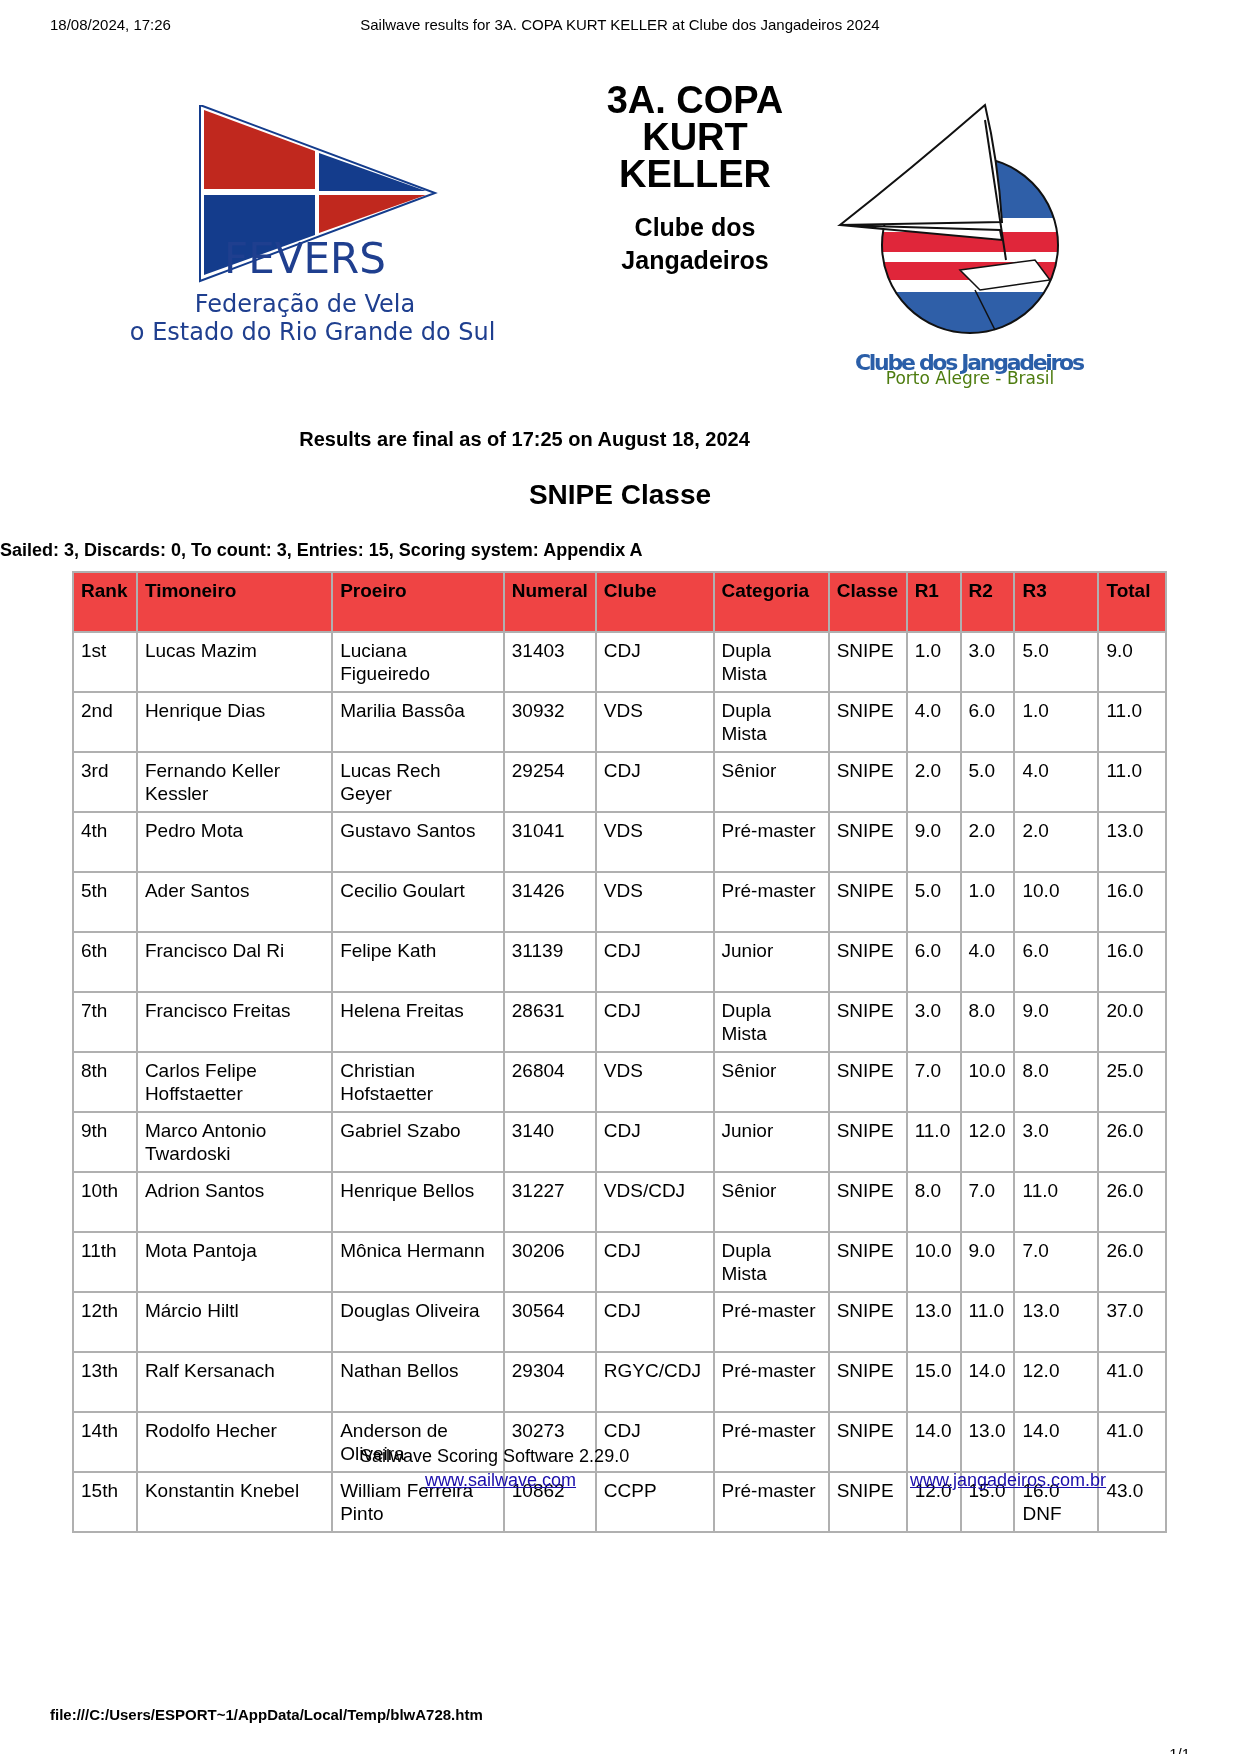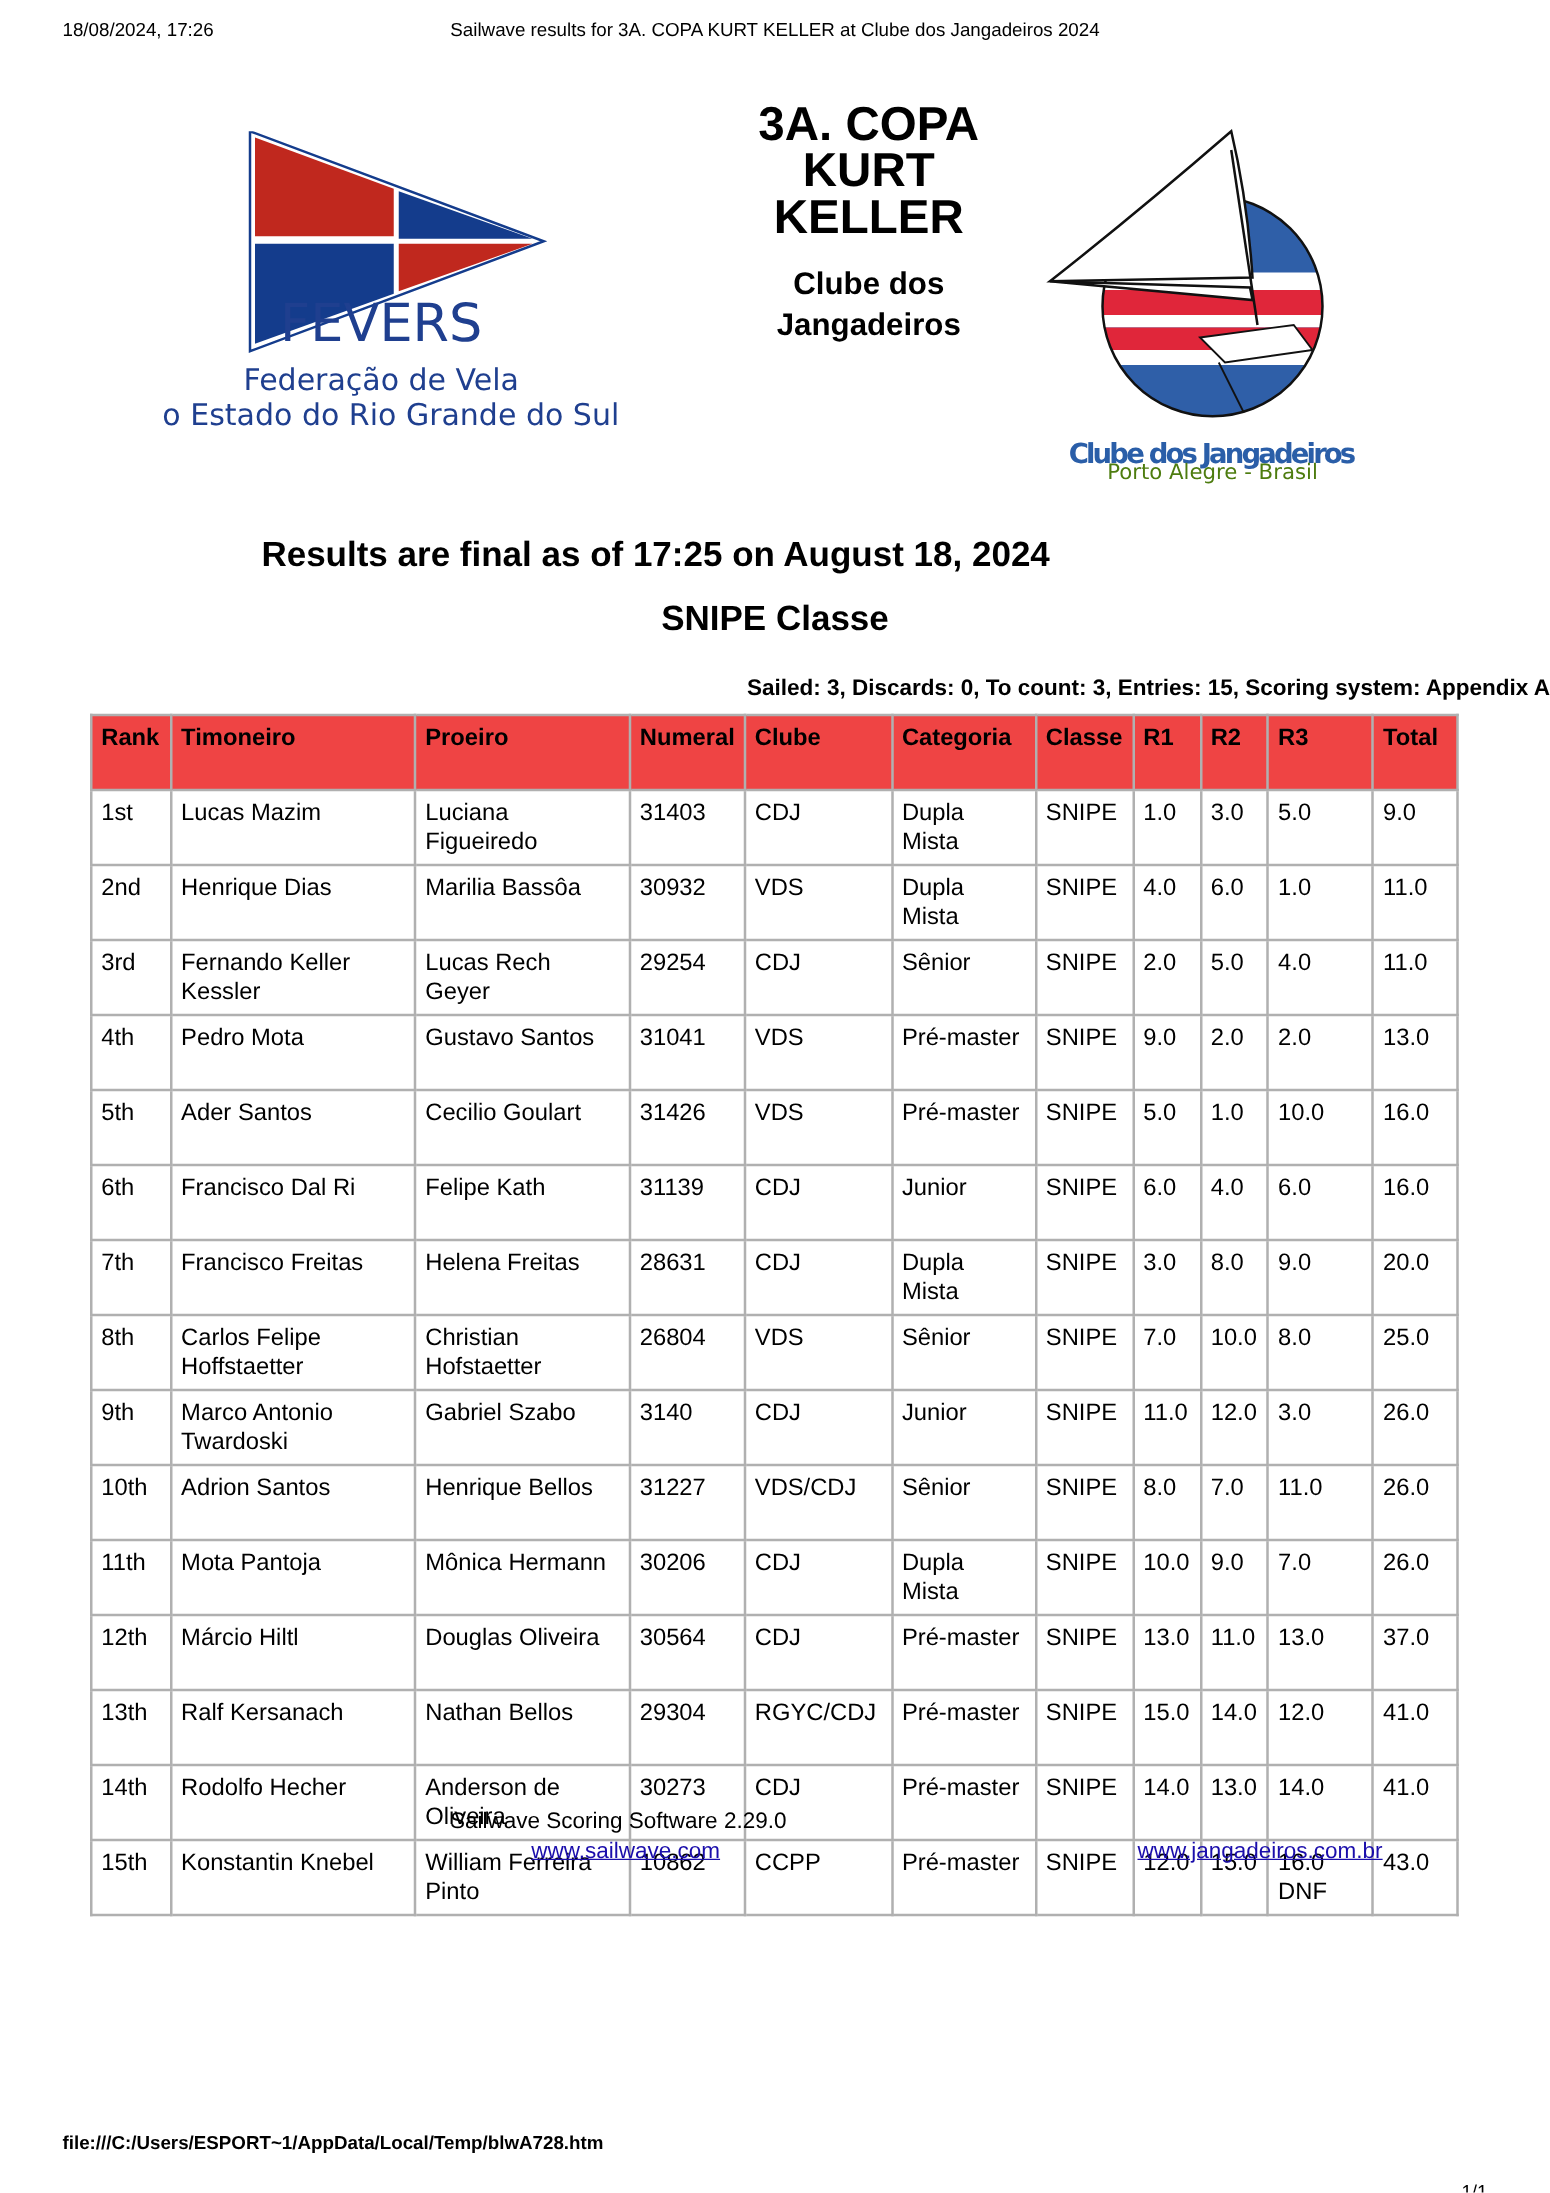--- a/index.html
+++ b/index.html
@@ -11,23 +11,23 @@
   .ftr-left { left:50px;font-weight:bold; }
   .ftr-right { right:50px;margin-top:39px; }
 
   .logo-fevers { position:absolute; left:130px; top:105px; width:440px; height:280px; }
   .logo-cdj { position:absolute; left:820px; top:100px; width:300px; height:290px; }
 
   .title-block { position:absolute; left:590px; top:82px; width:210px; text-align:center; font-weight:bold; }
   .title-main { font-size:38px; line-height:37px; }
   .title-venue { font-size:25px; line-height:33px; margin-top:18px; }
 
-  .results-final { position:absolute; top:428px; left:0; width:1049px; text-align:center; font-weight:bold; font-size:28px; }
+  .results-final { position:absolute; top:428px; left:0; width:1049px; text-align:center; font-weight:bold; font-size:20px; }
   .class-name { position:absolute; top:479px; left:0; width:1240px; text-align:center; font-weight:bold; font-size:28px; }
-  .summary { position:absolute; top:540px; left:0; width:1240px; text-align:right; font-weight:bold; font-size:18px; }
+  .summary { position:absolute; top:540px; left:0; width:1240px; text-align:left; font-weight:bold; font-size:18px; }
 
   table.results { position:absolute; left:72px; top:571px; width:1095px; border-collapse:collapse; font-size:19px; }
   table.results th, table.results td { border:2px solid #b0b0b0; text-align:left; vertical-align:top; padding:6px 7px; line-height:23px; }
   table.results th { background:#ef4444; font-weight:bold; height:46px; }
   table.results td { height:46px; }
   .c-rank{width:48px}.c-tim{width:185px}.c-pro{width:160px}.c-num{width:70px}.c-club{width:102px}.c-cat{width:100px}.c-cls{width:62px}.c-r{width:38px}.c-r3{width:70px}.c-tot{width:52px}
 
   .footer-soft { position:absolute; top:1446px; left:360px; font-size:18px; }
   .link { color:#1a0dab; text-decoration:underline; position:absolute; top:1470px; font-size:18px; }
   .link-sail { left:425px; }

